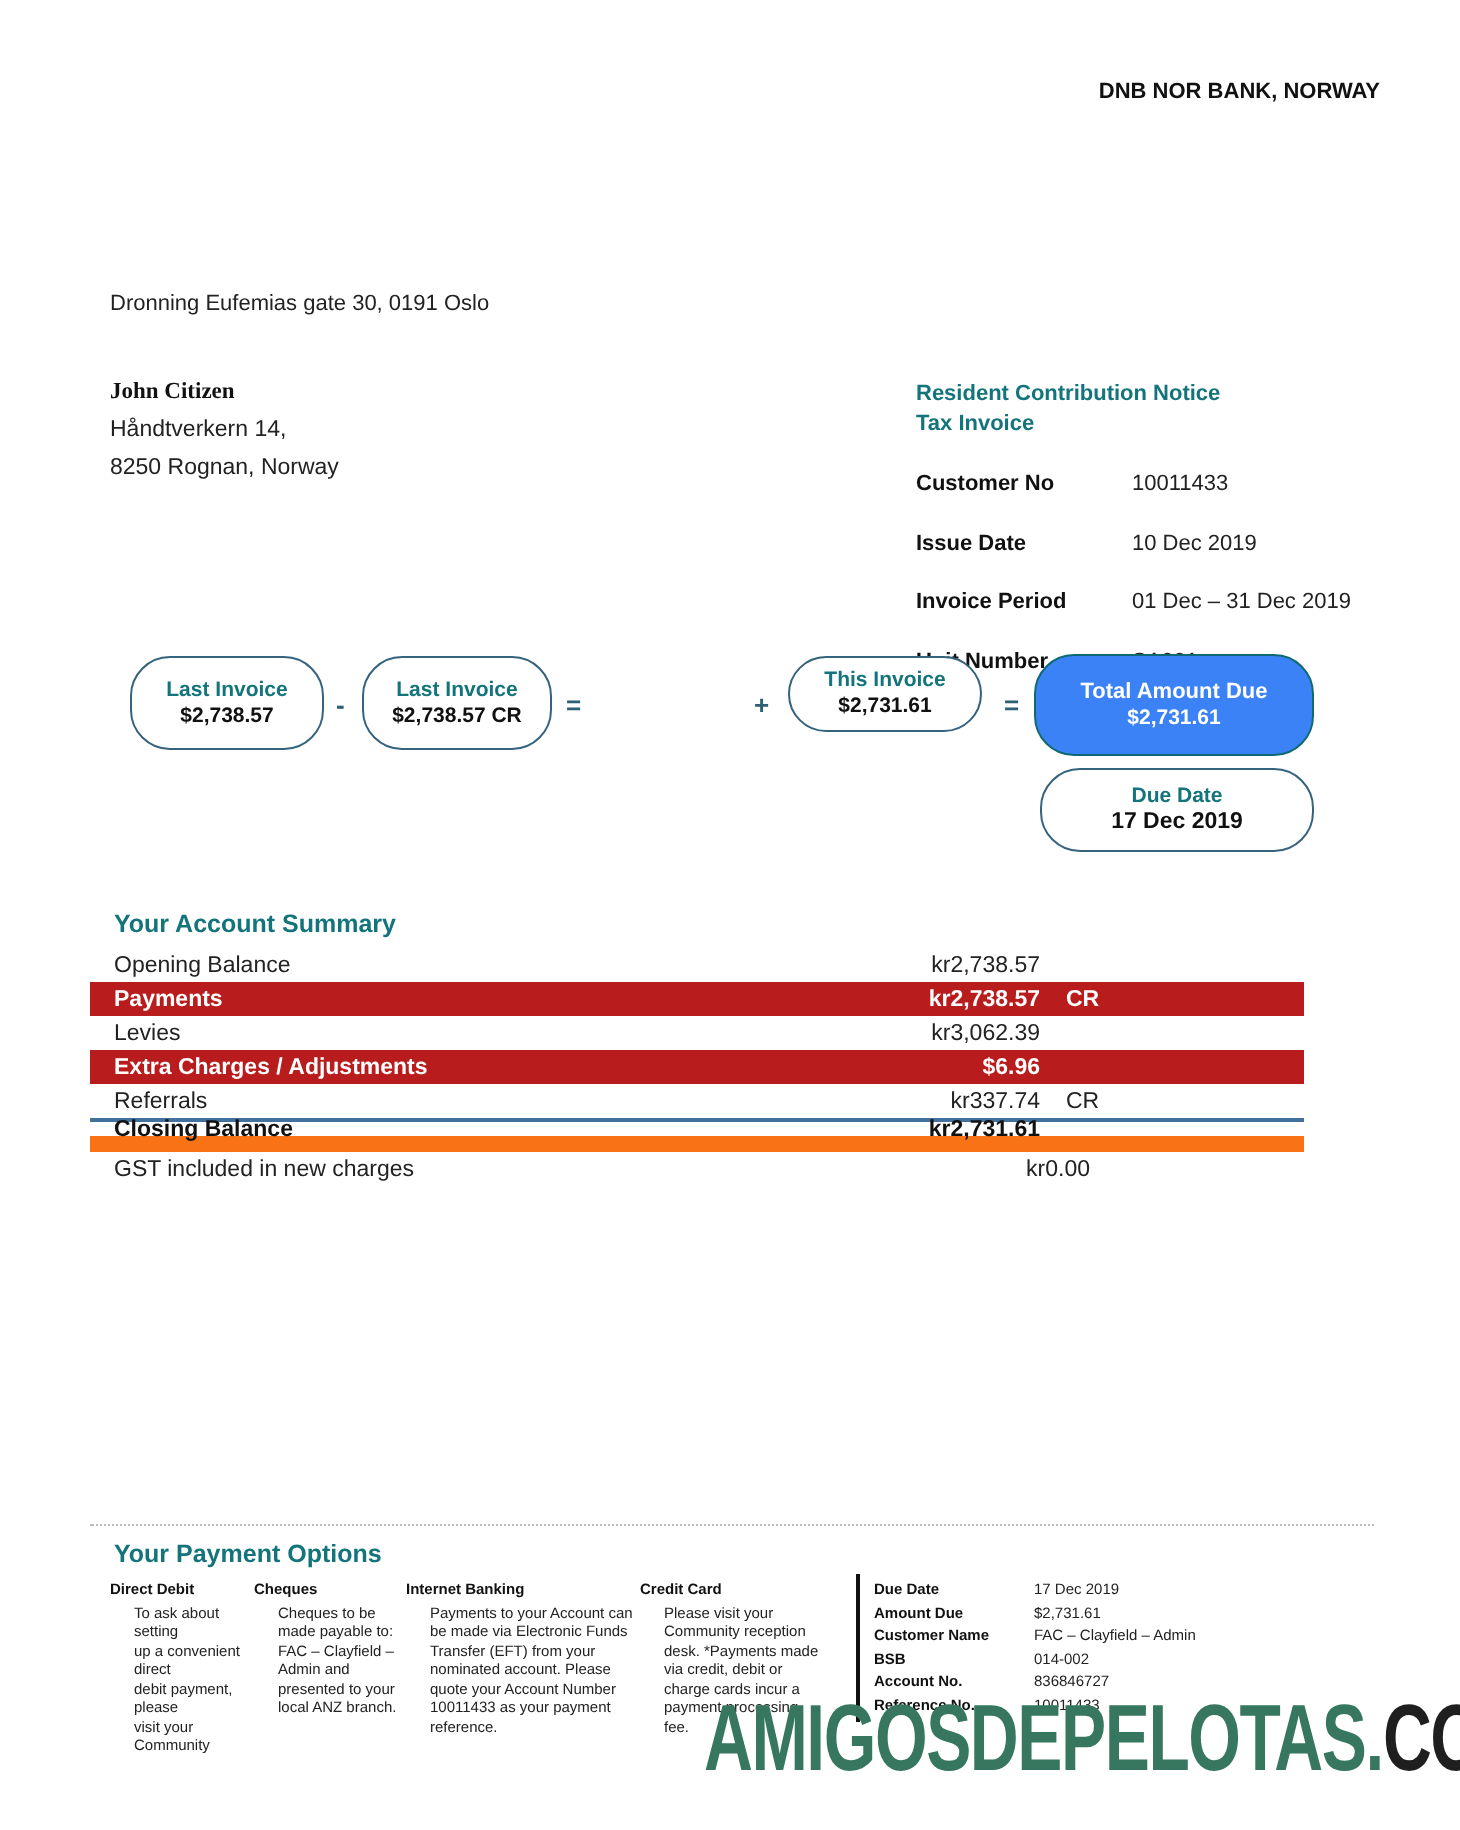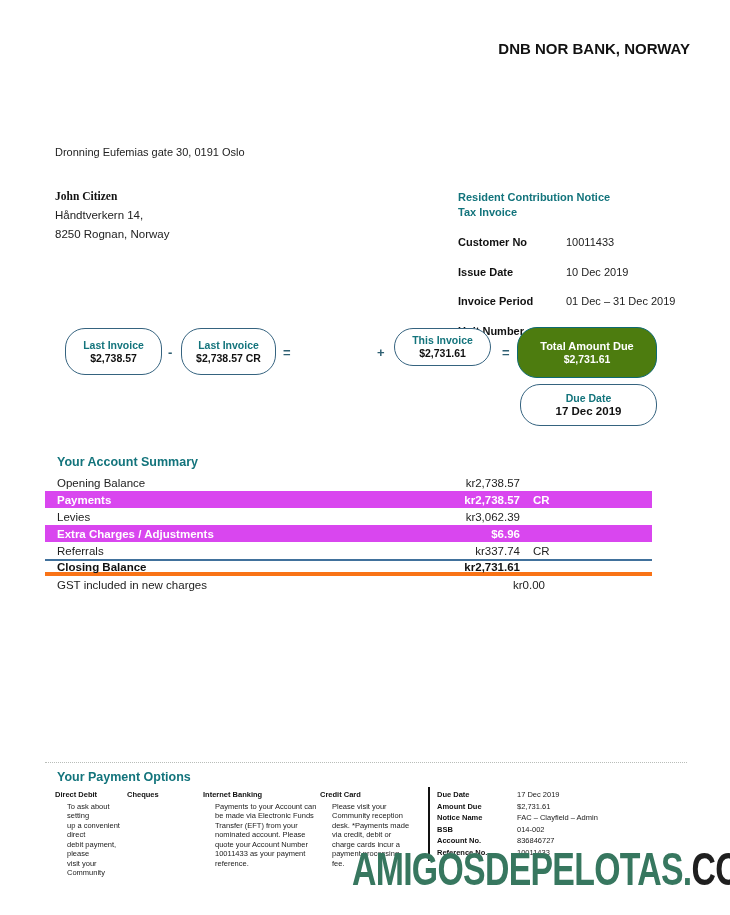--- a/index.html
+++ b/index.html
@@ -4,21 +4,21 @@
 <style>
   * { margin:0; padding:0; box-sizing:border-box; }
   body { background:#ffffff; font-family:"Liberation Sans", sans-serif; }
   .page {
     position:relative; width:730px; height:915px; background:#fff;
     color:#1a1a1a; overflow:hidden; margin:0 auto;
   }
 
   
   .logo-wrap { position:absolute; left:52px; top:42px; width:185px; height:95px; }
-  .bank-name { position:absolute; right:40px; top:40px; font-size:15px; font-weight:bold; color:#111; }
+  .bank-name { position:absolute; right:40px; top:40px; font-size:11px; font-weight:bold; color:#111; }
   .bank-address { position:absolute; left:55px; top:146px; font-size:11px; color:#222; }
 
   
   .recipient { position:absolute; left:55px; top:187px; font-size:11.5px; line-height:19px; color:#222; }
   .recipient .name { font-weight:bold; color:#111;font-family:Liberation Serif, serif; }
 
   
   .notice { position:absolute; left:458px; top:190px; width:250px; font-size:11px; }
   .notice-title { color:#13747c; font-weight:bold; line-height:15px; }
   .notice-sub { color:#13747c; font-weight:bold; line-height:15px; }
@@ -26,35 +26,35 @@
   .nrow .nlabel { width:108px; font-weight:bold; color:#111; }
   .nrow .nvalue { color:#222; }
 
   
   .cbox {
     position:absolute; border:1.5px solid #35637f; border-radius:20px; background:#fff;
     display:flex; flex-direction:column; justify-content:center; align-items:center; text-align:center;
   }
   .cbox .lbl { color:#13747c; font-weight:bold; font-size:10.5px; line-height:13px; }
   .cbox .val { color:#111; font-weight:bold; font-size:10.5px; line-height:13px; }
-  .cbox.filled { background:#4d7c0f; border-color:#0e6a72; }
+  .cbox.filled { background:#3b82f6; border-color:#0e6a72; }
   .cbox.filled .lbl, .cbox.filled .val { color:#fff; }
   .cbox.filled .lbl { font-size:11px; }
   .cbox.due .val { font-size:11.5px; }
   .op { position:absolute; font-weight:bold; color:#2e5f72; font-size:13px; }
 
   
   .sum-title { position:absolute; left:57px; top:455px; font-size:12.5px; font-weight:bold; color:#13747c; }
   .sum-table { position:absolute; left:45px; top:474px; width:607px; }
   .sum-row { display:flex; align-items:center; height:17px; font-size:11.5px; color:#222; }
   .sum-label { flex:1; padding-left:12px; }
   .sum-amt { width:120px; text-align:right; }
   .sum-cr { width:132px; padding-left:13px; }
-  .sum-row.bar { background:#d946ef; color:#fff; font-weight:bold; }
-  .sum-row.total { font-weight:bold; color:#111; border-top:2px solid #41719c; border-bottom:4px solid #f97316; }
+  .sum-row.bar { background:#b91c1c; color:#fff; font-weight:bold; }
+  .sum-row.total { font-weight:bold; color:#111; border-top:2px solid #41719c; border-bottom:8px solid #f97316; }
   .sum-row.gst .sum-amt { position:relative; left:25px; }
 
   
   .dotted-rule { position:absolute; left:45px; top:762px; width:642px; border-top:1px dotted #b9bdb9; }
   .pay-title { position:absolute; left:57px; top:770px; font-size:12.5px; font-weight:bold; color:#13747c; }
   .pay-col { position:absolute; top:790px; font-size:7.5px; line-height:9.5px; color:#222; }
   .pay-head { font-weight:bold; margin-bottom:2px; color:#111; font-size:7.5px; }
   .pay-body { white-space:pre-line;margin-left:12px; }
   .pay-divider { position:absolute; left:428px; top:787px; height:74px; width:2px; background:#111; }
   .pay-details { position:absolute; left:437px; top:789px; font-size:7.5px; }
@@ -180,20 +180,26 @@
 setting
 up a convenient
 direct
 debit payment,
 please
 visit your
 Community</div>
   </div>
   <div class="pay-col" style="left:127px; width:76px;">
     <div class="pay-head">Cheques</div>
+    <div class="pay-body">Cheques to be
+made  payable to:
+FAC – Clayfield –
+Admin and
+presented to your
+local ANZ branch.</div>
   </div>
   <div class="pay-col" style="left:203px; width:114px;">
     <div class="pay-head">Internet Banking</div>
     <div class="pay-body">Payments to your Account can
 be made via Electronic Funds
 Transfer (EFT) from your
 nominated account. Please
 quote your Account Number
 10011433 as your payment
 reference.</div>
@@ -214,21 +220,21 @@
   <div class="pay-details">
     <div class="detail-row">
       <div class="detail-label">Due Date</div>
       <div class="detail-value">17 Dec 2019</div>
     </div>
     <div class="detail-row">
       <div class="detail-label">Amount Due</div>
       <div class="detail-value">$2,731.61</div>
     </div>
     <div class="detail-row">
-      <div class="detail-label">Notice Name</div>
+      <div class="detail-label">Customer Name</div>
       <div class="detail-value">FAC – Clayfield – Admin</div>
     </div>
     <div class="detail-row">
       <div class="detail-label">BSB</div>
       <div class="detail-value">014-002</div>
     </div>
     <div class="detail-row">
       <div class="detail-label">Account No.</div>
       <div class="detail-value">836846727</div>
     </div>

